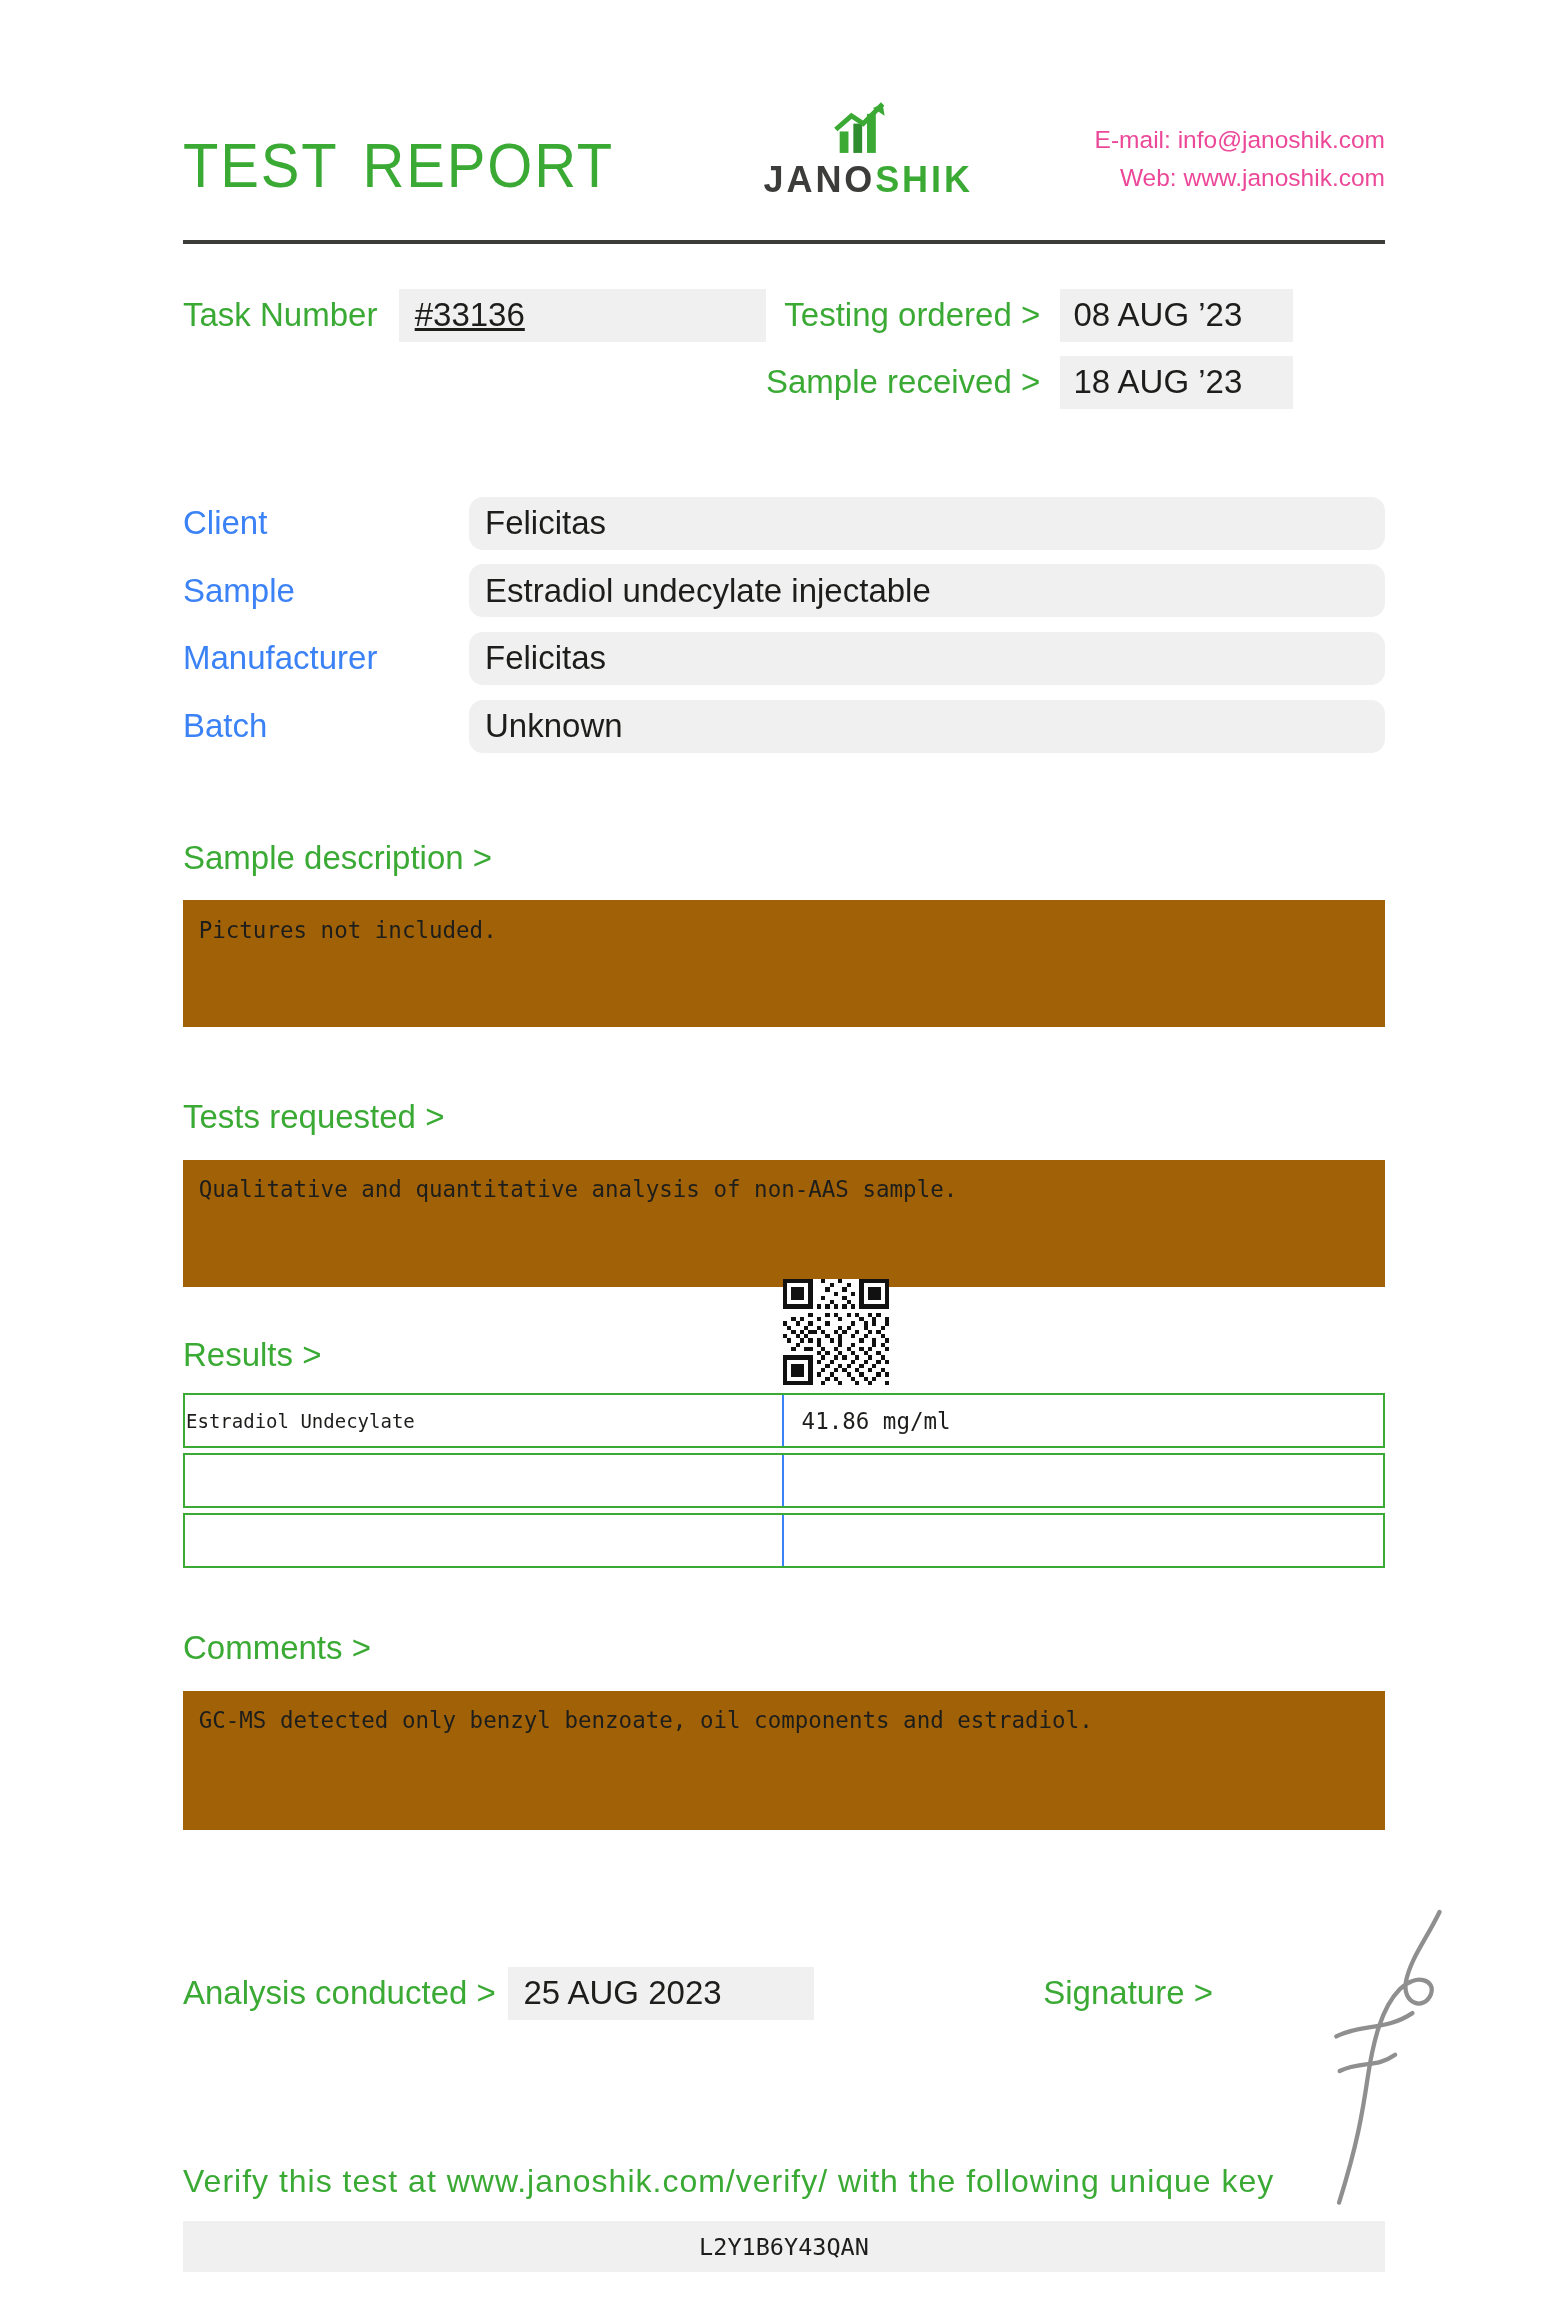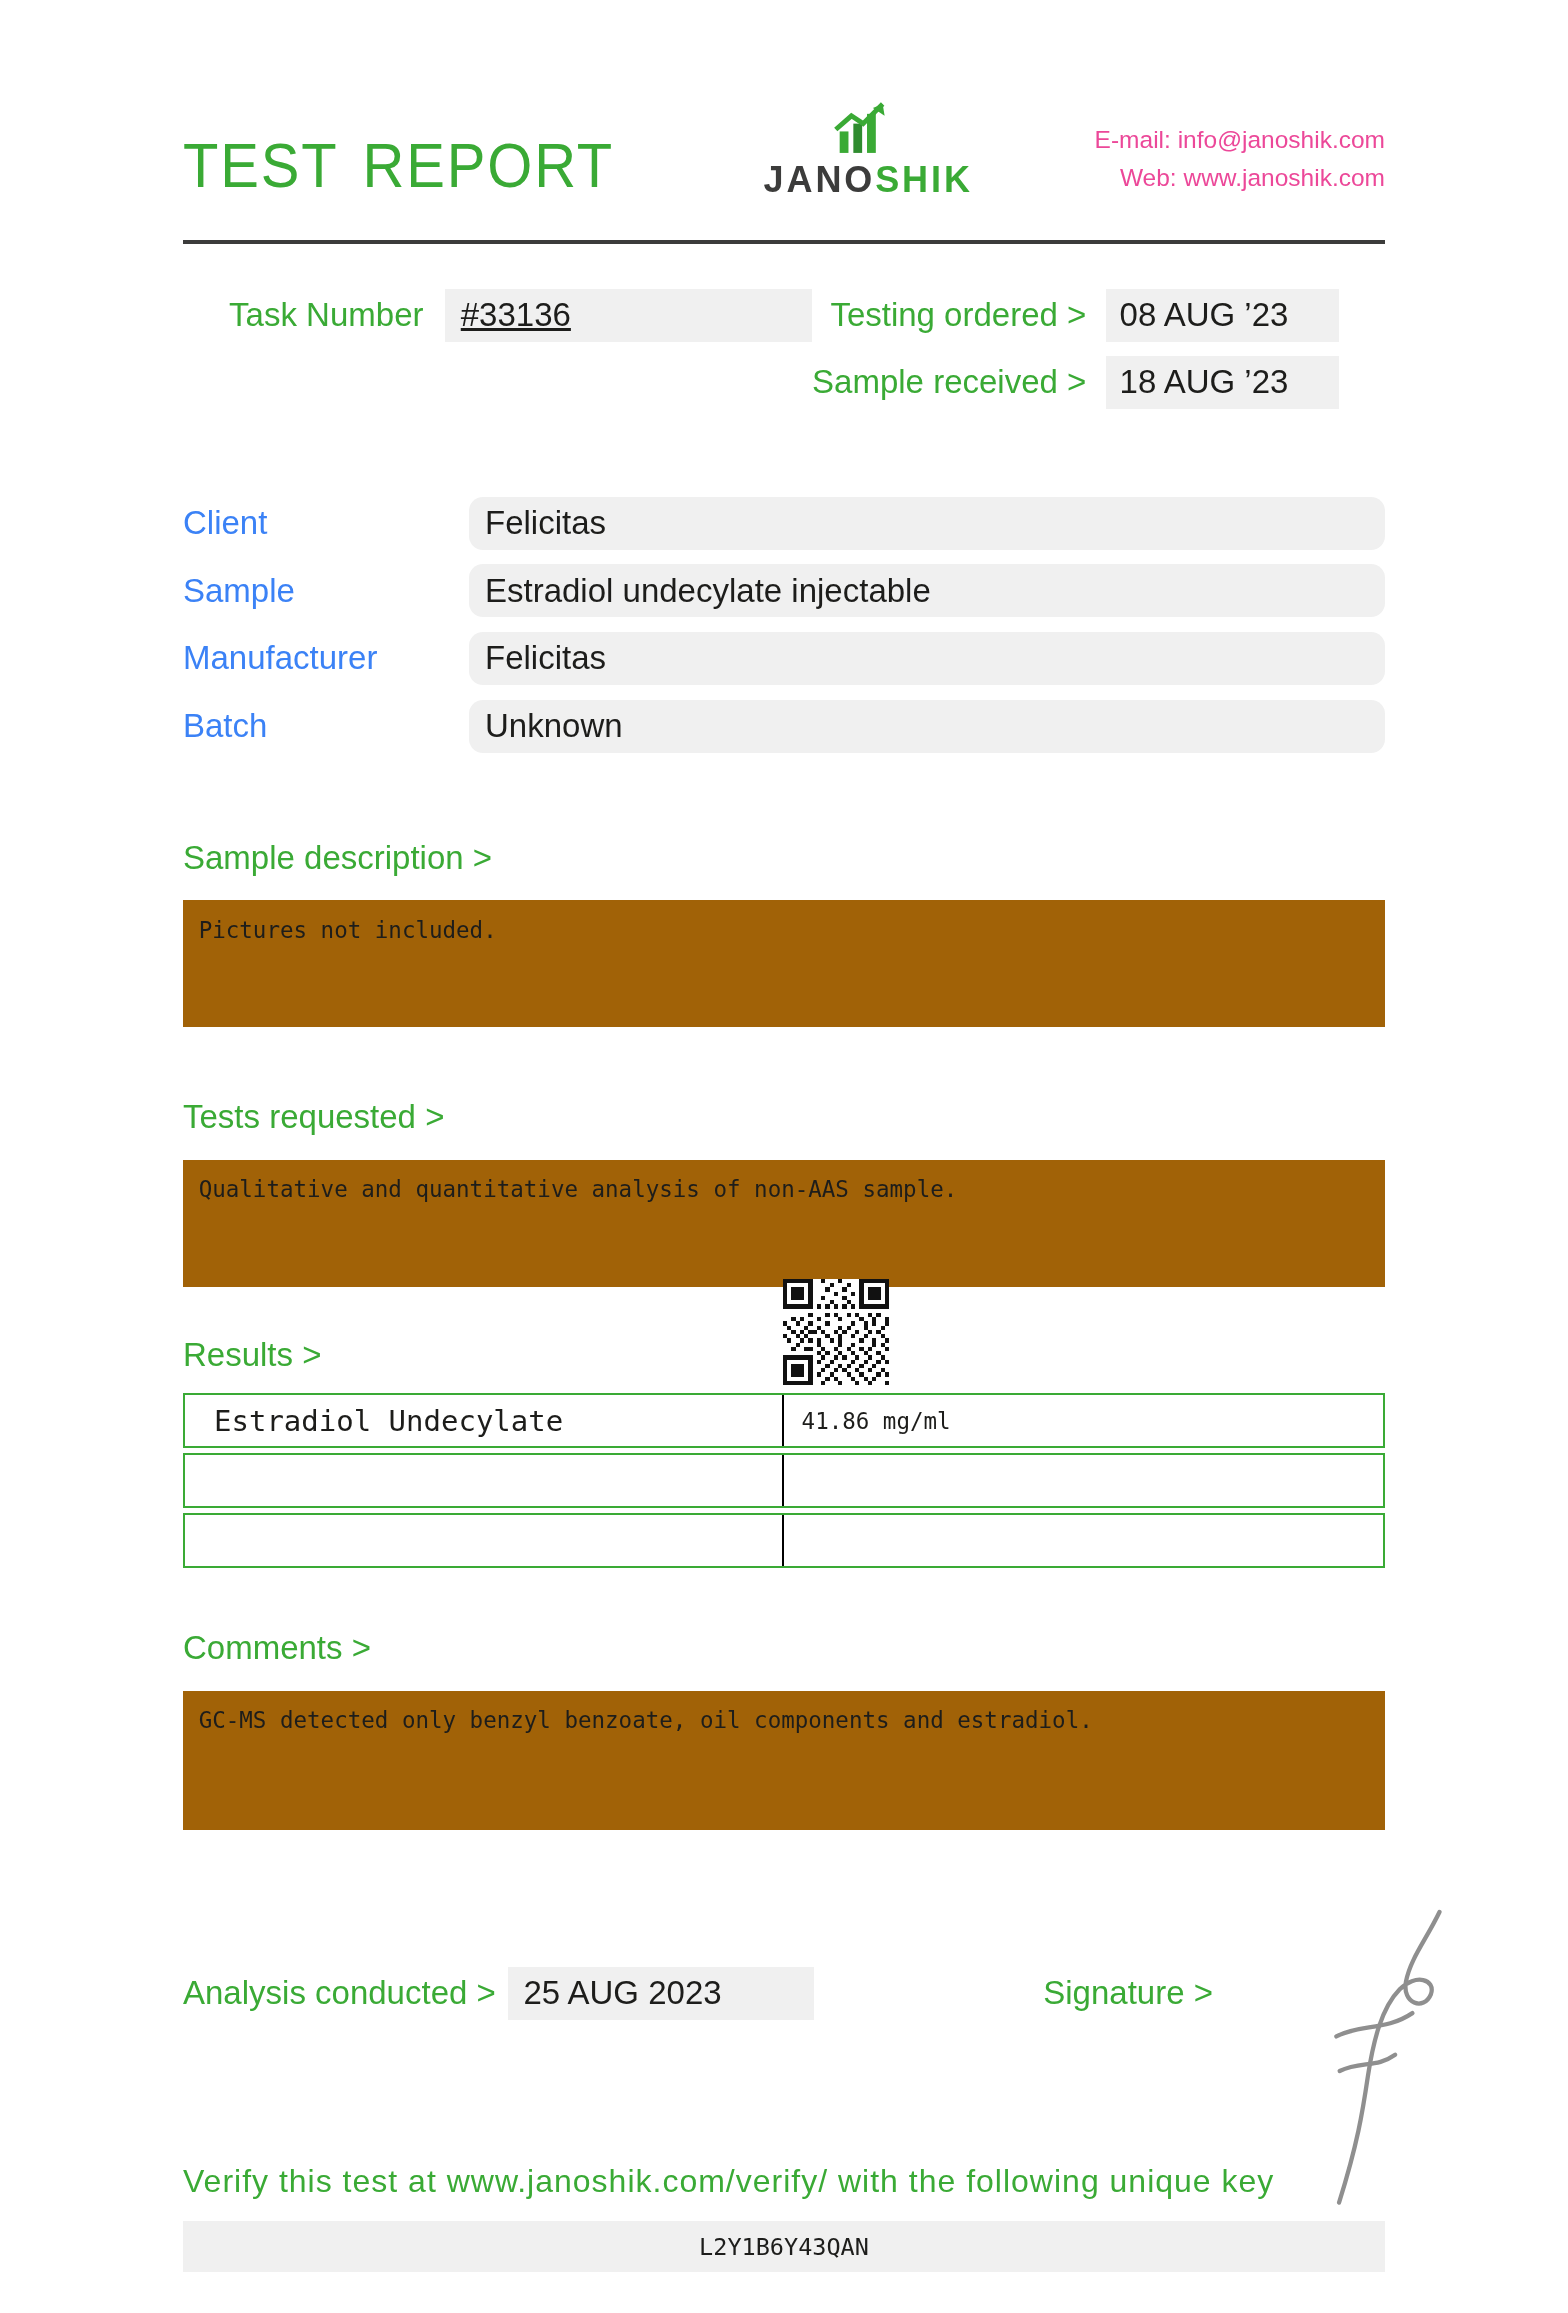--- a/index.html
+++ b/index.html
@@ -25,21 +25,21 @@
   }
   .logo { display:flex; flex-direction:column; align-items:center; gap:3.9px; margin-right:9.8px; }
   .logo-text { font-size:36px; font-weight:700; letter-spacing:2.9px; white-space:nowrap; }
   .logo-text .jano { color:#3c3c3b; }
   .logo-text .shik { color:#3aaa35; }
   .contact { text-align:right; font-size:24.5px; color:#ec4899; line-height:38px; padding-bottom:3.9px; }
 
   .divider { margin-top:39px; border-top:4.9px solid #3c3c3b; }
 
   
-  .meta { display:flex; justify-content:center; margin-top:45px; }
+  .meta { display:flex; justify-content:flex-start; margin-top:45px; }
   .meta-task { display:flex; align-items:center; gap:21.6px; height:53px; }
   .glabel { color:#3aaa35; font-size:33px; white-space:nowrap; }
   .box { background:#f0f0f0; }
   .task-box { width:367px; height:53px; font-size:33px; display:flex; align-items:center; padding-left:15.7px;text-decoration:underline; }
   .meta-right { display:flex; flex-direction:column; gap:13.7px; align-items:flex-end; }
   .meta-row { display:flex; align-items:center; gap:19.6px; }
   .date-box { width:233px; height:53px; font-size:33px; display:flex; align-items:center; padding-left:13.7px; }
 
   
   .details { margin-top:88px; display:flex; flex-direction:column; gap:14.7px; }
@@ -57,22 +57,22 @@
   .sec-sample .text-box { min-height:127px; }
   .sec-tests { margin-top:71px; }
   .sec-tests .text-box { min-height:127px; }
 
   
   .sec-results { margin-top:49px; position:relative; }
   .qr { position:absolute; left:600px; top:-57px; width:106px; height:106px; }
   .results-table { margin-top:19.6px; display:flex; flex-direction:column; gap:4.9px; }
   .result-row { display:flex; border:2px solid #3aaa35; height:55px; background:#ffffff; }
   .result-name {
-    width:50%; border-right:2px solid #000000; display:flex; align-items:center;
-    padding-left:29px; font-family:"DejaVu Sans Mono", monospace; font-size:29px;
+    width:50%; border-right:2px solid #3b82f6; display:flex; align-items:center;
+    padding-left:1px; font-family:"DejaVu Sans Mono", monospace; font-size:19px;
   }
   .result-value {
     flex:1; display:flex; align-items:center; padding-left:17.6px;
     font-family:"DejaVu Sans Mono", monospace; font-size:22.5px;
   }
 
   
   .sec-comments { margin-top:61px; }
   .sec-comments .text-box { min-height:139px; }
 

